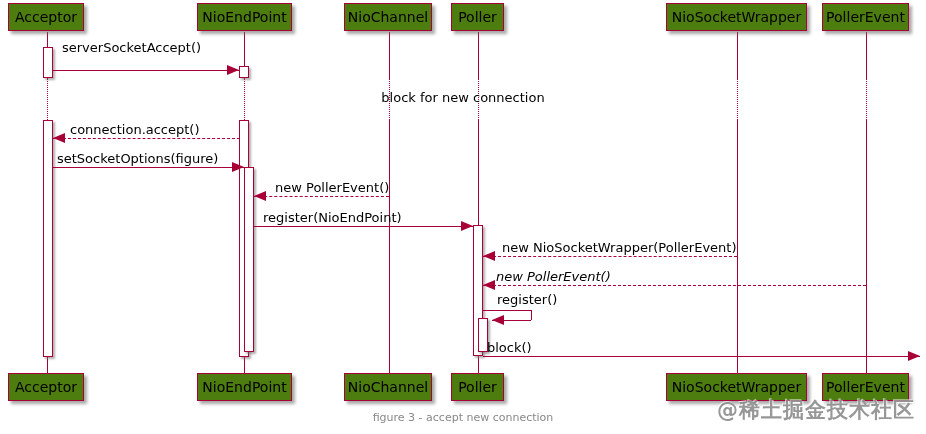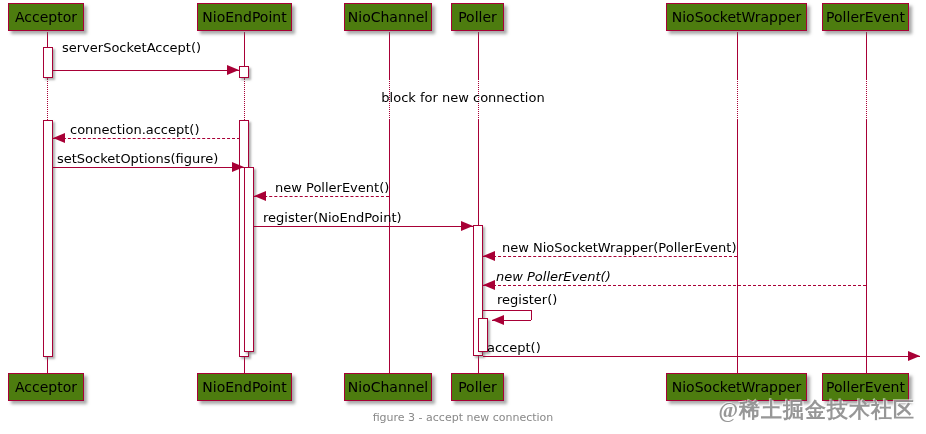--- a/index.html
+++ b/index.html
@@ -26,21 +26,21 @@
           border-top:5px solid transparent; border-bottom:5px solid transparent; z-index:4; }
   .ah-l { position:absolute; width:0; height:0; border-right:12px solid #A80036;
           border-top:5px solid transparent; border-bottom:5px solid transparent; z-index:4; }
   .mlabel { position:absolute; font-size:13px; color:#000; white-space:nowrap; z-index:4; }
   .delay-text { position:absolute; left:0; width:926px; top:90px; text-align:center;
                 font-size:13px; color:#000; z-index:4; }
   .caption { position:absolute; left:0; width:926px; top:411px; text-align:center;
              font-size:11px; color:#888888; z-index:4; }
   .watermark { position:absolute; right:11px; top:396px; font-size:21px; font-weight:bold;
                color:rgba(125,125,125,0.8); letter-spacing:1px; z-index:6;
-               text-shadow:1px 1px 0 rgba(255,255,255,0.9), -1px -1px 0 rgba(255,255,255,0.6);font-family:Liberation Serif, serif; }
+               text-shadow:1px 1px 0 rgba(255,255,255,0.9), -1px -1px 0 rgba(255,255,255,0.6); }
 </style>
 </head>
 <body>
 
 <div id="canvas">
 
   <div class="ll" style="left:47px;  top:32px;  height:46px;"></div>
   <div class="ll dot" style="left:47px;  top:78px;  height:42px;"></div>
   <div class="ll" style="left:47px;  top:120px; height:253px;"></div>
 
@@ -101,21 +101,21 @@
   <div class="mlabel" style="left:496px; top:269px;font-style:italic;">new PollerEvent()</div>
   <div class="mline dash" style="left:483px; top:285px; width:383px;"></div>
   <div class="ah-l" style="left:483px; top:280px;"></div>
 
   <div class="mlabel" style="left:497px; top:292px;">register()</div>
   <div class="mline" style="left:483px; top:310px; width:48px;"></div>
   <div class="vline" style="left:531px; top:310px; height:10px;"></div>
   <div class="mline" style="left:492px; top:320px; width:39px;"></div>
   <div class="ah-l" style="left:492px; top:315px;"></div>
 
-  <div class="mlabel" style="left:487px; top:340px;">accept()</div>
+  <div class="mlabel" style="left:487px; top:340px;">block()</div>
   <div class="mline" style="left:483px; top:356px; width:437px;"></div>
   <div class="ah-r" style="left:908px; top:351px;"></div>
 
   <div class="box" style="left:8px;   top:3px; width:74px;">Acceptor</div>
   <div class="box" style="left:197px; top:3px; width:93px;">NioEndPoint</div>
   <div class="box" style="left:344px; top:3px; width:86px;">NioChannel</div>
   <div class="box" style="left:451px; top:3px; width:51px;">Poller</div>
   <div class="box" style="left:666px; top:3px; width:139px;">NioSocketWrapper</div>
   <div class="box" style="left:822px; top:3px; width:85px;">PollerEvent</div>
 

